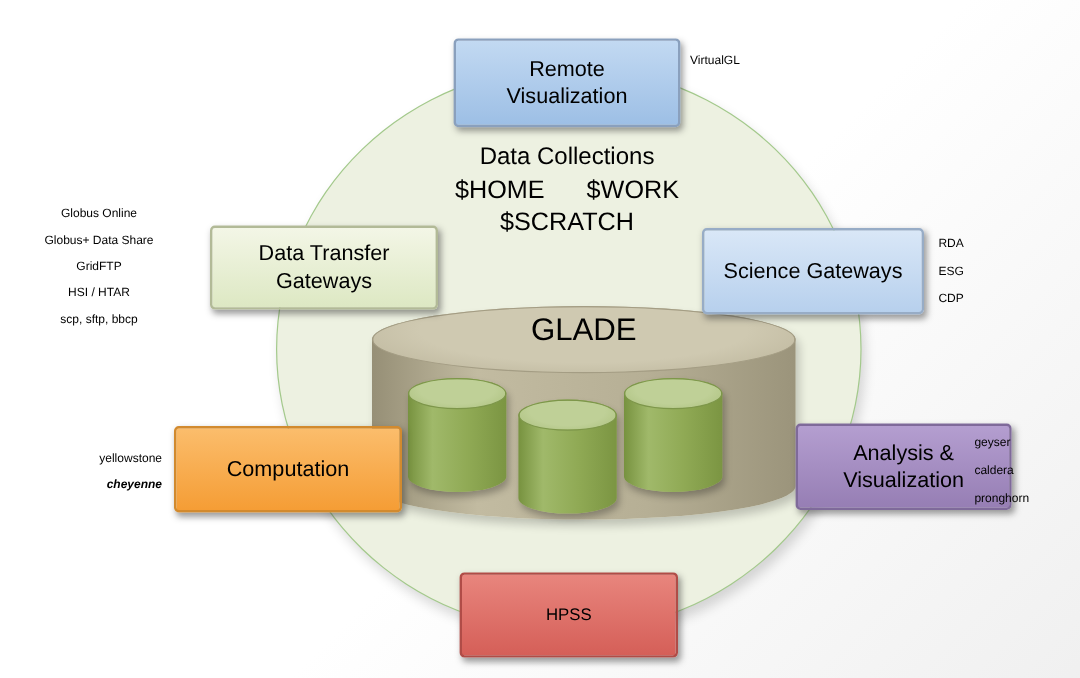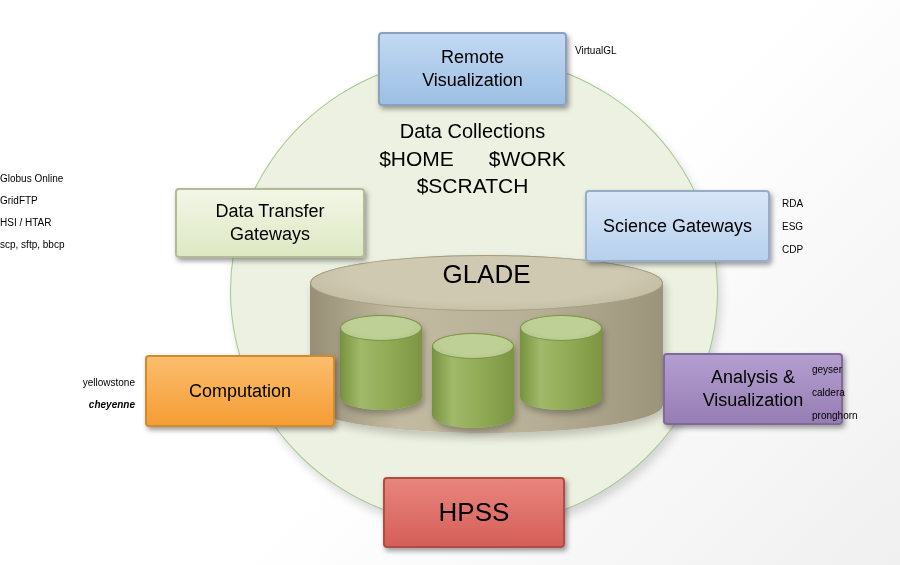--- a/index.html
+++ b/index.html
@@ -73,33 +73,33 @@
     background:linear-gradient(#f3f6e6,#dde8c3);border-color:#b2ba97;}
   .node-dtg .lbl{width:150px;}
   .node-sg{left:585px;top:190px;width:185px;height:72px;
     background:linear-gradient(#d9e7f7,#b7d0ed);border-color:#97acc6;}
   .node-comp{left:145px;top:355px;width:190px;height:72px;
     background:linear-gradient(#fbbd6c,#f59d35);border-color:#d28a2e;}
   .node-av{left:620px;top:353px;width:180px;height:72px;
     background:linear-gradient(#b49ed0,#967eb4);border-color:#7f6a9a;margin-left:43px;}
   .node-av .lbl{width:135px;}
   .node-hpss{left:383px;top:477px;width:182px;height:71px;
-    background:linear-gradient(#e8857d,#d55f58);border-color:#b04c47;font-size:26px;}
+    background:linear-gradient(#e8857d,#d55f58);border-color:#b04c47;font-size:14px;}
 
   
   .center-text{
     position:absolute;left:320px;top:118px;width:305px;
     text-align:center;font-size:20px;line-height:27px;
   }
   .center-caps{font-size:21px;white-space:pre;}
 
   
   .ann{position:absolute;font-size:10px;line-height:22px;}
   .ann-vgl{left:575px;top:40px;}
-  .ann-transfer{left:0;top:168px;width:165px;text-align:left;}
+  .ann-transfer{left:0;top:168px;width:165px;text-align:center;}
   .ann-compute{left:0;top:372px;width:135px;text-align:right;}
   .ann-gateway{left:782px;top:192px;line-height:23px;}
   .ann-analysis{left:812px;top:358px;line-height:23px;}
   .cheyenne{font-weight:bold;font-style:italic;}
 </style>
 </head>
 <body>
 
 <div class="canvas">
 
@@ -144,20 +144,21 @@
   </div>
 
   <div class="node node-hpss">
     <span class="lbl">HPSS</span>
   </div>
 
   <div class="ann ann-vgl">VirtualGL</div>
 
   <div class="ann ann-transfer">
     <div>Globus Online</div>
+    <div>Globus+ Data Share</div>
     <div>GridFTP</div>
     <div>HSI / HTAR</div>
     <div>scp, sftp, bbcp</div>
   </div>
 
   <div class="ann ann-compute">
     <div>yellowstone</div>
     <div class="cheyenne">cheyenne</div>
   </div>
 

